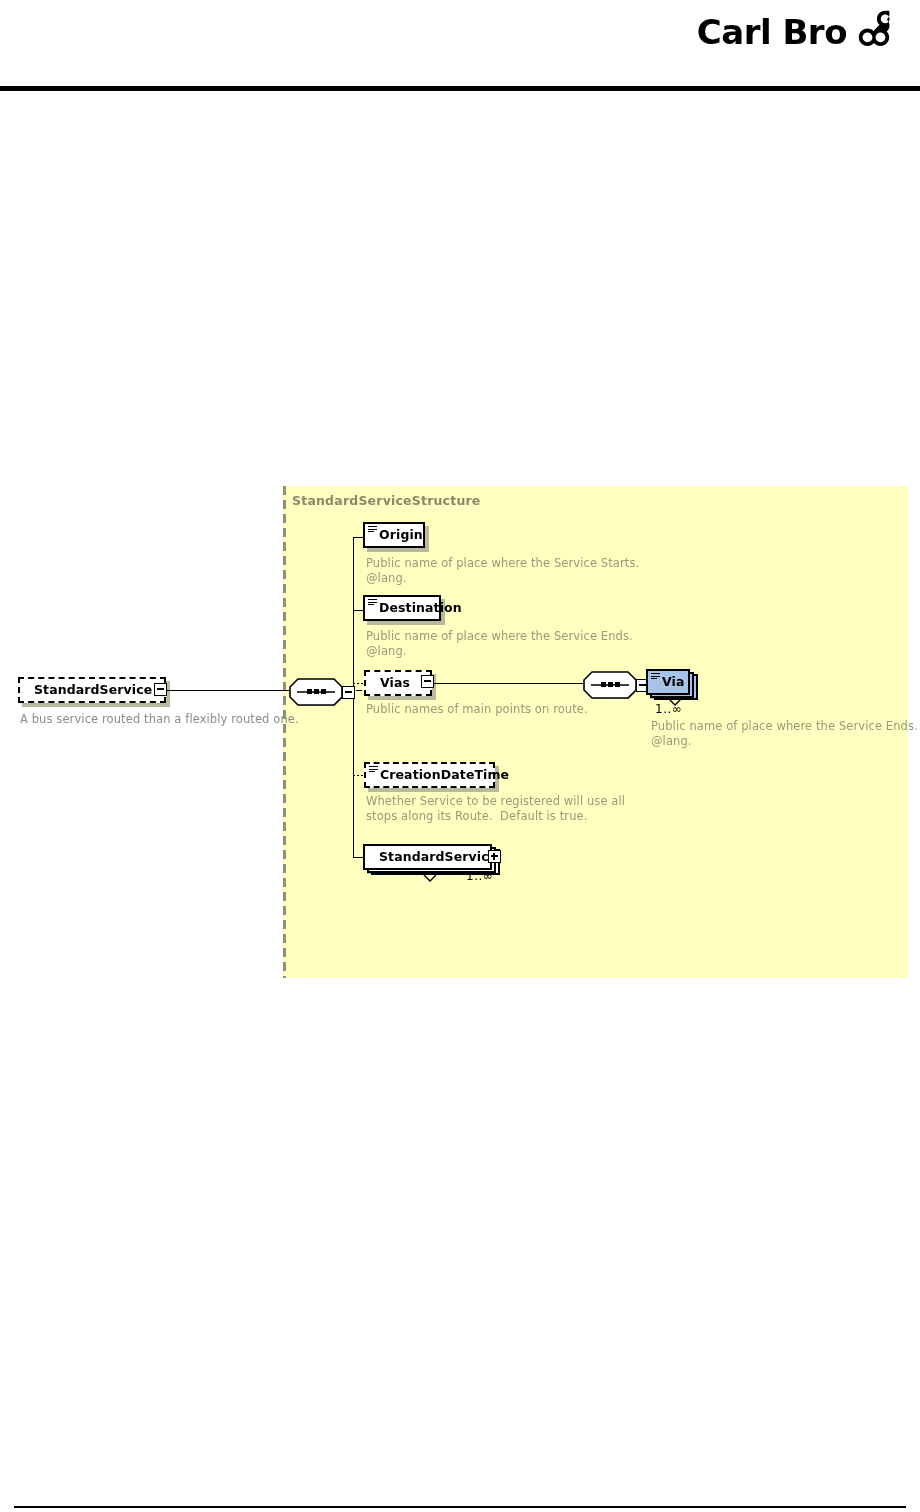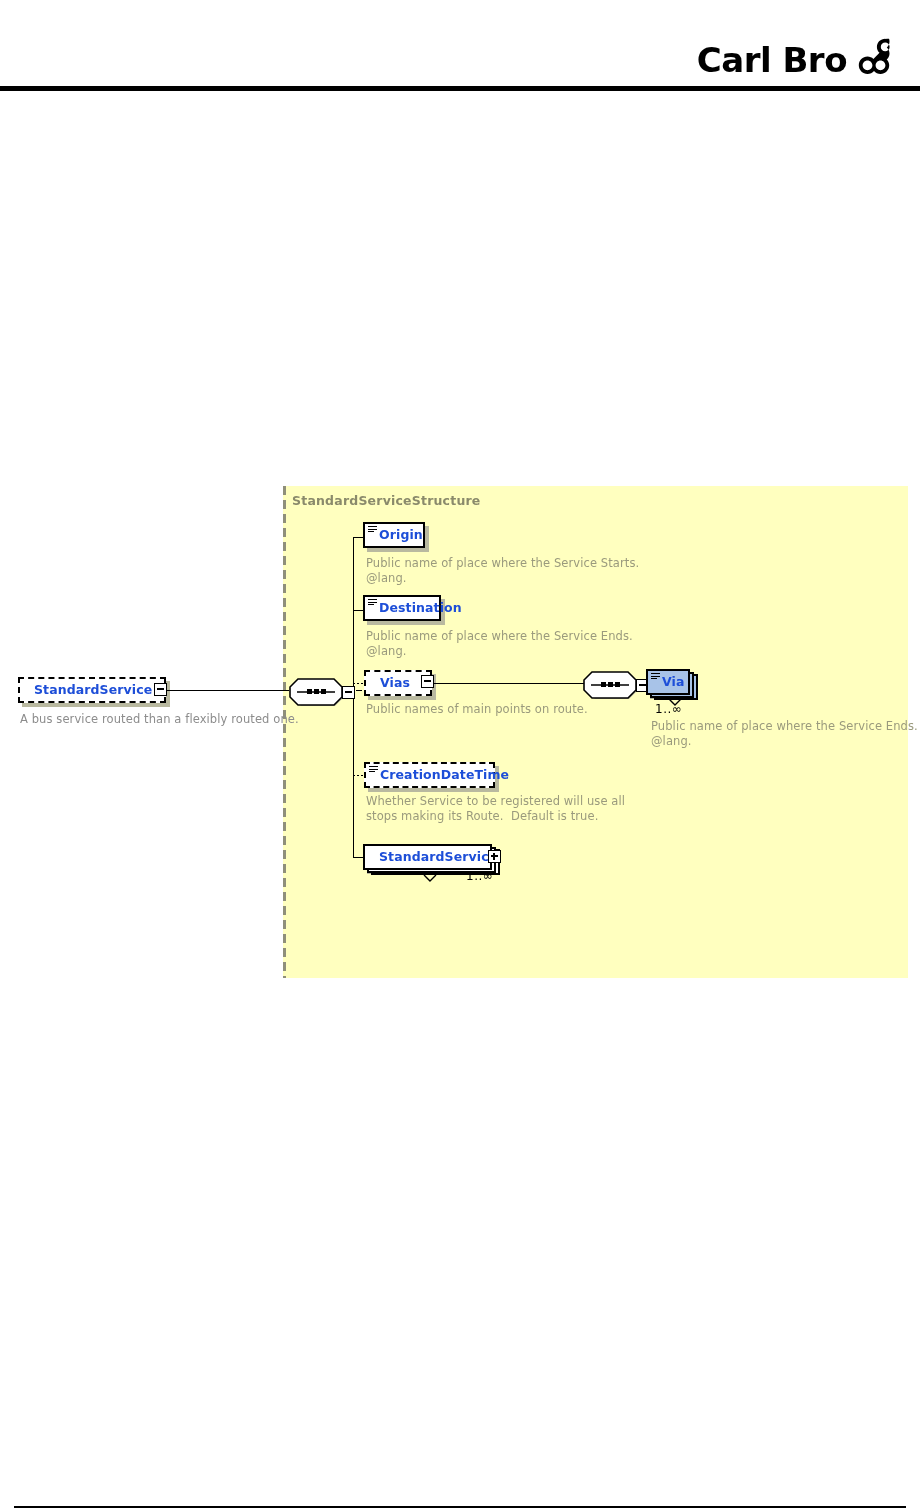--- a/index.html
+++ b/index.html
@@ -6,21 +6,21 @@
   html,body{margin:0;padding:0;background:#ffffff;}
   body{
     width:920px;height:1512px;position:relative;overflow:hidden;
     font-family:"DejaVu Sans","Liberation Sans",sans-serif;
     -webkit-font-smoothing:antialiased;
   }
 
   
   .logo{
     position:absolute; right:18px; top:10px;
-    display:flex; align-items:center; gap:9px;margin-top:28px;
+    display:flex; align-items:center; gap:9px;
   }
   .logo-word{
     font-family:"DejaVu Sans","Liberation Sans",sans-serif;
     font-size:34px; font-weight:bold; color:#000; letter-spacing:-0.5px;
     line-height:1;
   }
   .logo-mark{ width:46px; height:44px; display:block; }
 
   .rule-top{
     position:absolute; left:0; top:86px; width:920px; height:5px;
@@ -68,21 +68,21 @@
     position:relative; z-index:2;
     background:#fff; border:2px solid #000;
     height:26px; box-sizing:border-box;
     display:flex; align-items:center;
     padding:0 6px 0 14px;
     white-space:nowrap;
   }
   .box.dashed{ border:2px dashed #000; background:#fff; }
   .box.filled{ background:#a8c3e8; }
   .label{
-    font-size:12.5px; font-weight:bold; color:#1d4ed8;
+    font-size:12.5px; font-weight:bold; color:#000000;
     line-height:1; letter-spacing:.1px;
   }
   
   .eqicon{
     position:absolute; left:3px; top:2px; width:9px; height:7px; z-index:3;
   }
   .eqicon i{ display:block; height:1px; background:#000; margin-bottom:1.5px; }
   .eqicon i:nth-child(1){ width:9px; }
   .eqicon i:nth-child(2){ width:9px; }
   .eqicon i:nth-child(3){ width:6px; }
@@ -258,21 +258,21 @@
     <div class="box dashed">
       <span class="eqicon">
           <i></i>
           <i></i>
           <i></i>
         </span>
       <span class="label">CreationDateTime</span>
     </div>
   </div>
   <div class="doc" style="left:366px; top:778px;">Whether Service to be registered will use all
-stops making its Route.  Default is true.</div>
+stops along its Route.  Default is true.</div>
 
   <div class="line hl" style="left:353px; top:841px; width:11px;"></div>
   <div class="node" style="left:363px; top:828px; width:129px;">
     <div class="shadow"></div>
     <div class="stack" style="left:8px; top:5px; width:129px; height:26px;"></div>
     <div class="stack" style="left:4px; top:2.5px; width:129px; height:26px;"></div>
     <div class="box">
       <span class="label">StandardService</span>
     </div>
     <div class="expander plus" style="left:125px; top:6px;"></div>

